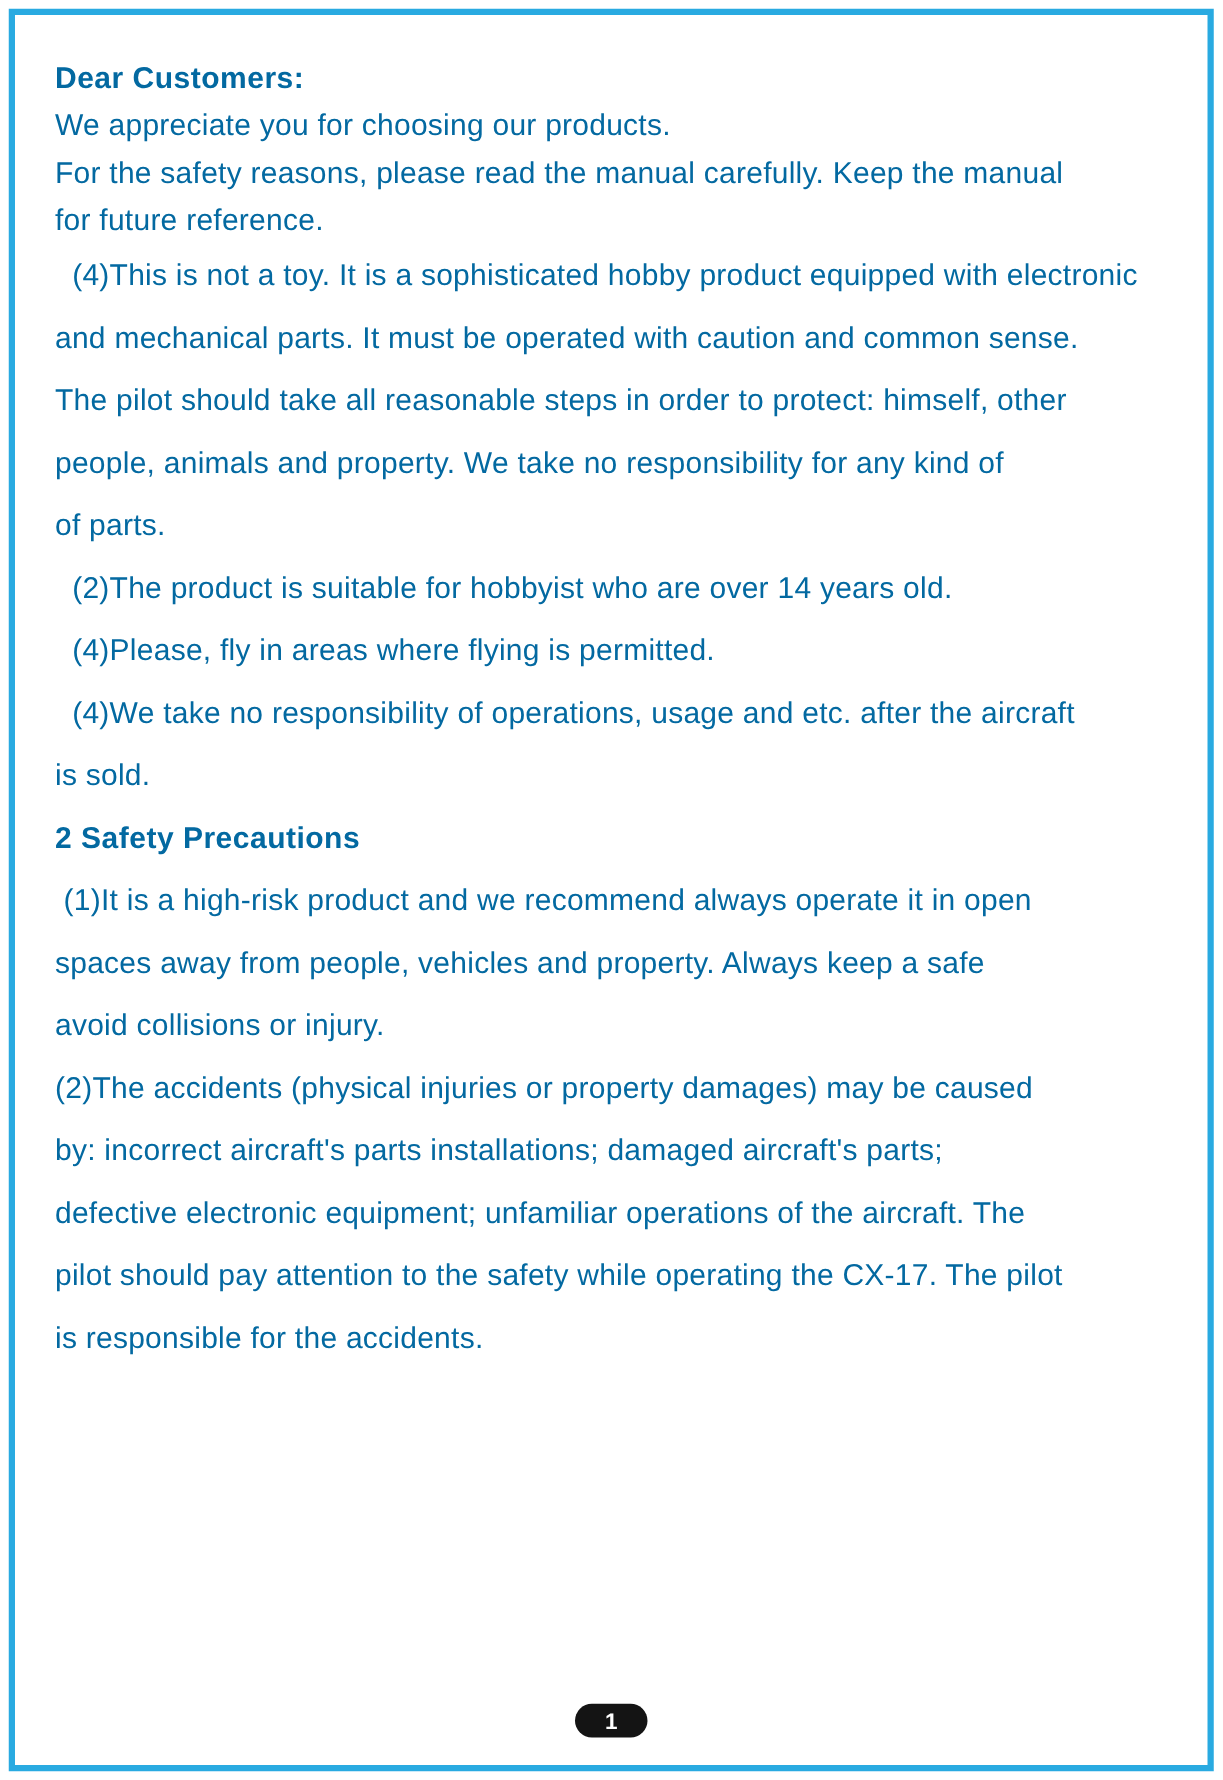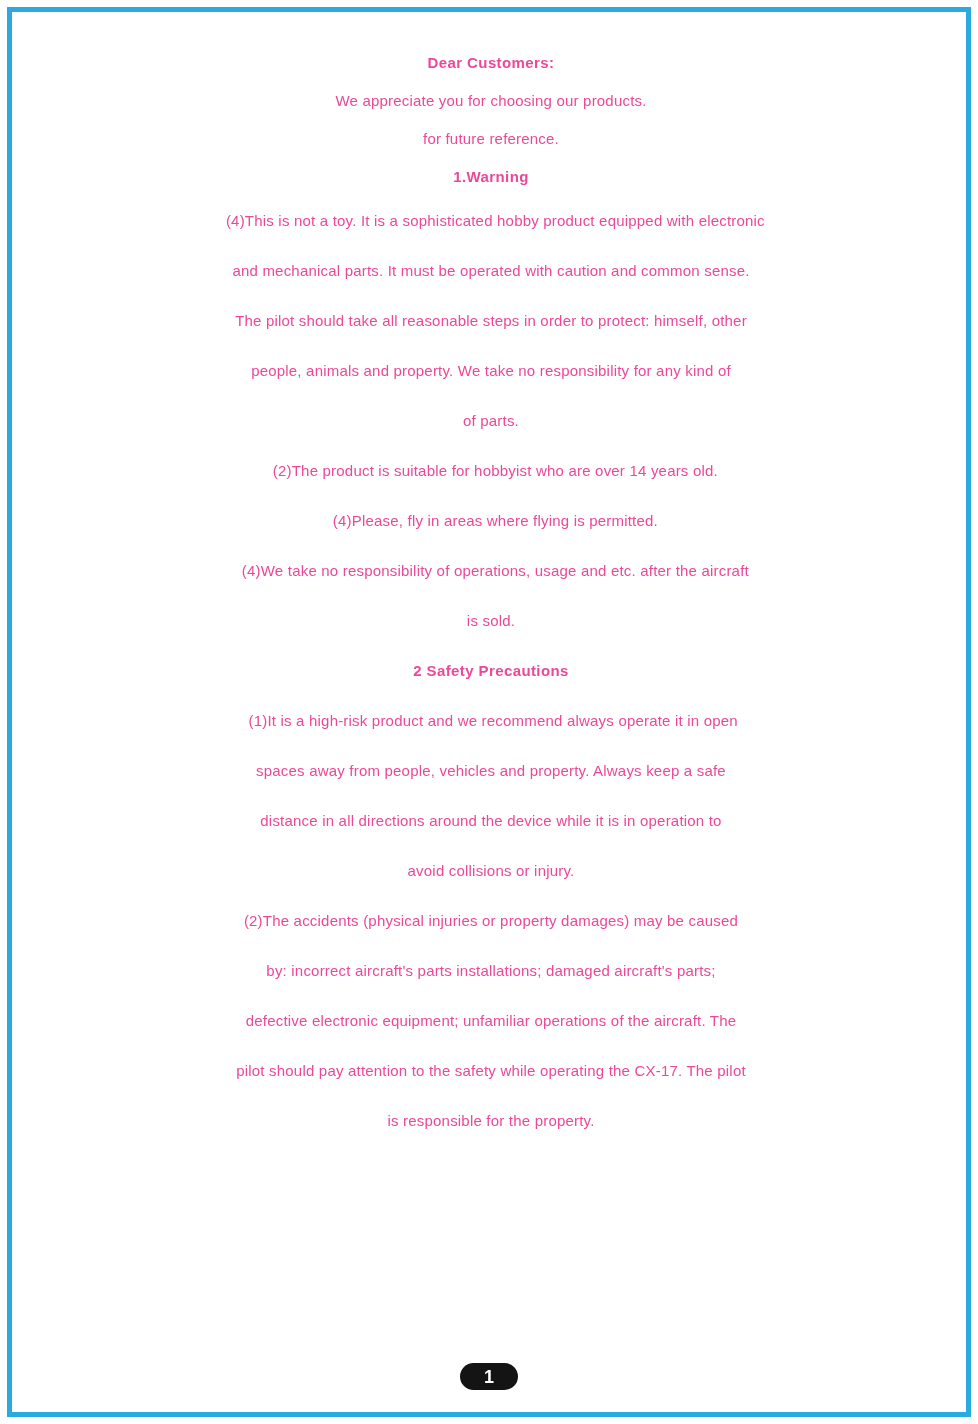--- a/index.html
+++ b/index.html
@@ -16,24 +16,23 @@
     position: absolute;
     inset: 7px;
     border: 5px solid #29aae1;
     pointer-events: none;
   }
   .doc {
     position: absolute;
     left: 44px;
     top: 44px;
     right: 40px;
-    color: #ec4899;
-    font-size: 15px;
+    color: #0369a1;
+    font-size: 24px;
     letter-spacing: 0.2px;
-    text-align: center;
   }
   .ln {
     white-space: pre-wrap;
     height: 38px;
     line-height: 38px;
   }
   .ln.wide {
     height: 50px;
     line-height: 50px;
   }
@@ -62,38 +61,37 @@
   }
 </style>
 </head>
 <body>
 
 <div class="page-frame"></div>
 
 <div class="doc">
   <div class="ln bold">Dear Customers:</div>
   <div class="ln">We appreciate you for choosing our products.</div>
+  <div class="ln">For the safety reasons, please read the manual carefully. Keep the manual</div>
   <div class="ln">for future reference.</div>
-  <div class="ln bold">1.Warning</div>
   <div class="ln wide">  (4)This is not a toy. It is a sophisticated hobby product equipped with electronic</div>
   <div class="ln wide">and mechanical parts. It must be operated with caution and common sense.</div>
   <div class="ln wide">The pilot should take all reasonable steps in order to protect: himself, other</div>
   <div class="ln wide">people, animals and property. We take no responsibility for any kind of</div>
   <div class="ln wide">of parts.</div>
   <div class="ln wide">  (2)The product is suitable for hobbyist who are over 14 years old.</div>
   <div class="ln wide">  (4)Please, fly in areas where flying is permitted.</div>
   <div class="ln wide">  (4)We take no responsibility of operations, usage and etc. after the aircraft</div>
   <div class="ln wide">is sold.</div>
   <div class="ln wide bold">2 Safety Precautions</div>
   <div class="ln wide"> (1)It is a high-risk product and we recommend always operate it in open</div>
   <div class="ln wide">spaces away from people, vehicles and property. Always keep a safe</div>
-  <div class="ln wide">distance in all directions around the device while it is in operation to</div>
   <div class="ln wide">avoid collisions or injury.</div>
   <div class="ln wide">(2)The accidents (physical injuries or property damages) may be caused</div>
   <div class="ln wide">by: incorrect aircraft's parts installations; damaged aircraft's parts;</div>
   <div class="ln wide">defective electronic equipment; unfamiliar operations of the aircraft. The</div>
   <div class="ln wide">pilot should pay attention to the safety while operating the CX-17. The pilot</div>
-  <div class="ln wide">is responsible for the property.</div>
+  <div class="ln wide">is responsible for the accidents.</div>
 </div>
 
 <div class="page-badge">
   <span>1</span>
 </div>
 
 </body></html>

